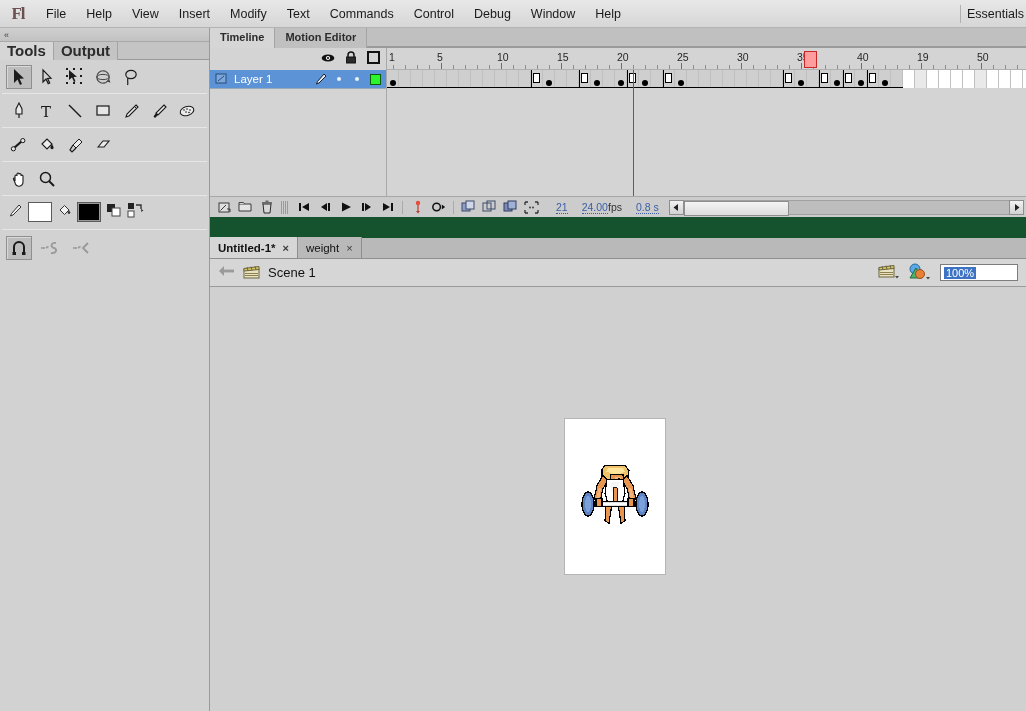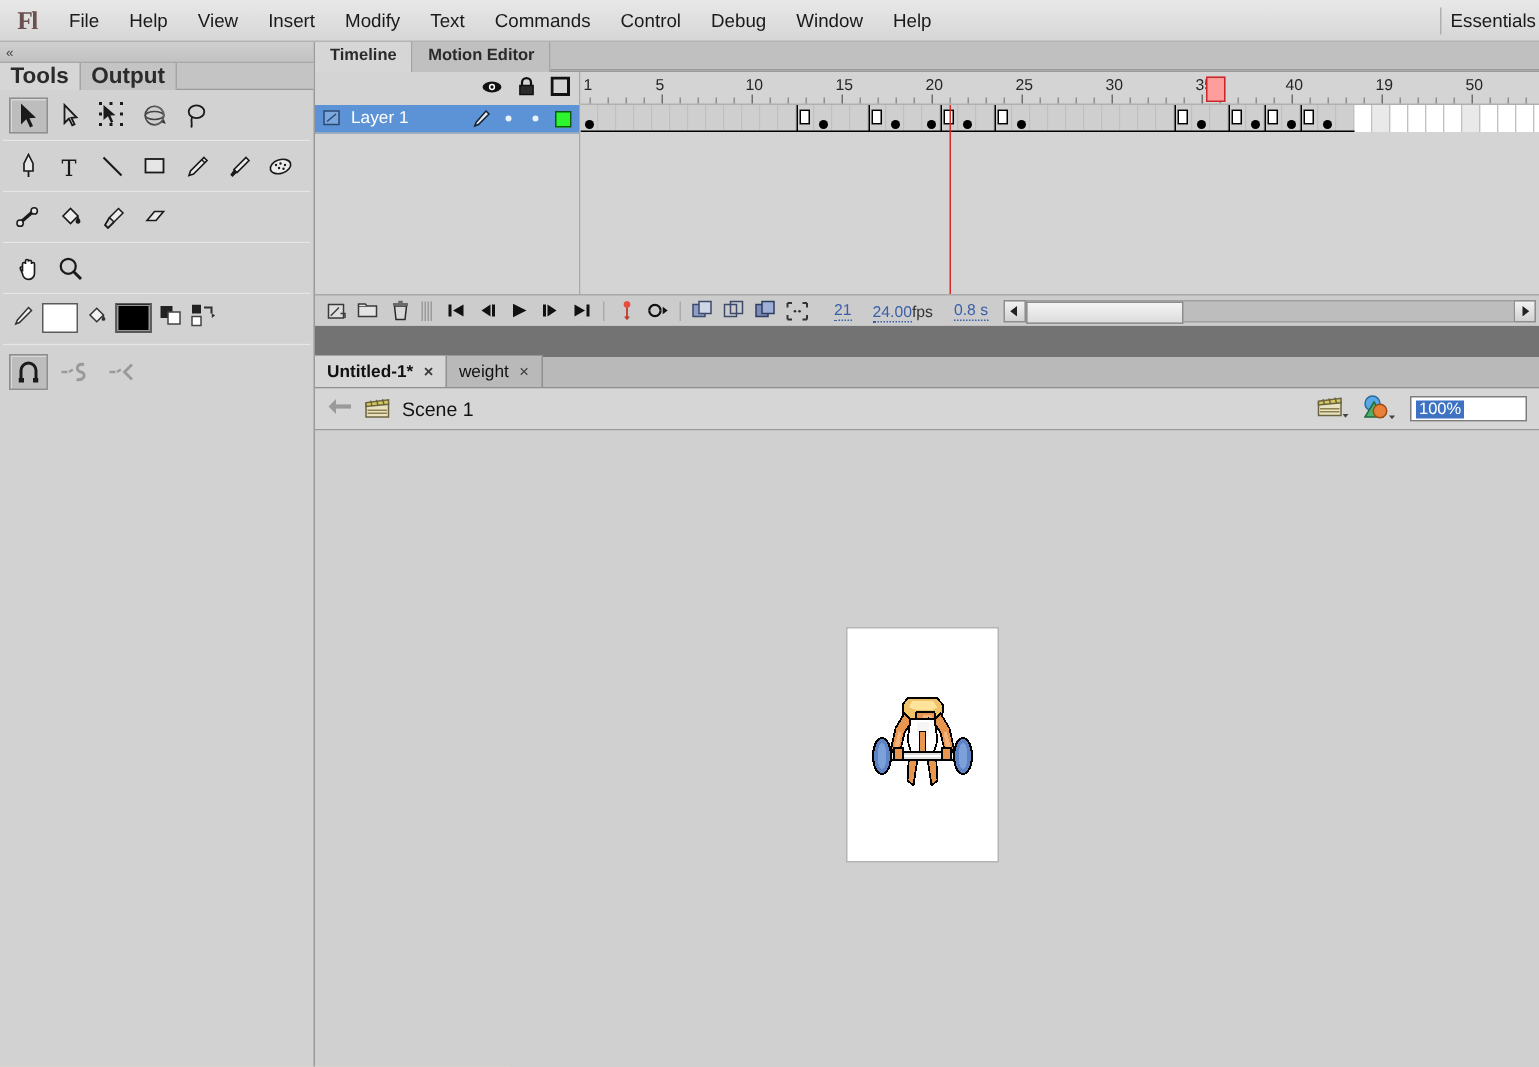--- a/index.html
+++ b/index.html
@@ -65,21 +65,21 @@
   .color-row { display:flex; align-items:center; padding:6px 8px 7px 8px; gap:5px; }
   .swatch { width:24px; height:20px; border:1px solid #5b5b5b; box-shadow:inset 0 0 0 1px #fff; }
   .swatch.black { background:#000; box-shadow:inset 0 0 0 1px #999; }
   .swatch.white { background:#fff; }
 
   .opt-row { display:flex; padding:6px 6px; gap:6px; align-items:center; }
 
   
   .timeline-panel {
     position:absolute; left:210px; top:28px; width:816px; height:210px;
-    background:#737373;
+    background:#14532d;
   }
   .tl-tabs { height:20px; display:flex; background:#c0c0c0; border-bottom:1px solid #9a9a9a; }
   .tl-tab {
     padding:0 10px; height:20px; line-height:19px; font-size:11px; font-weight:bold;
     color:#2b2b2b; border-right:1px solid #a4a4a4; cursor:default;
   }
   .tl-tab.active { background:#d6d6d6; }
   .tl-tab.inactive { background:#c0c0c0; }
   .tl-tab-filler { flex:1; background:#c0c0c0; border-bottom:1px solid #9a9a9a; }
 

